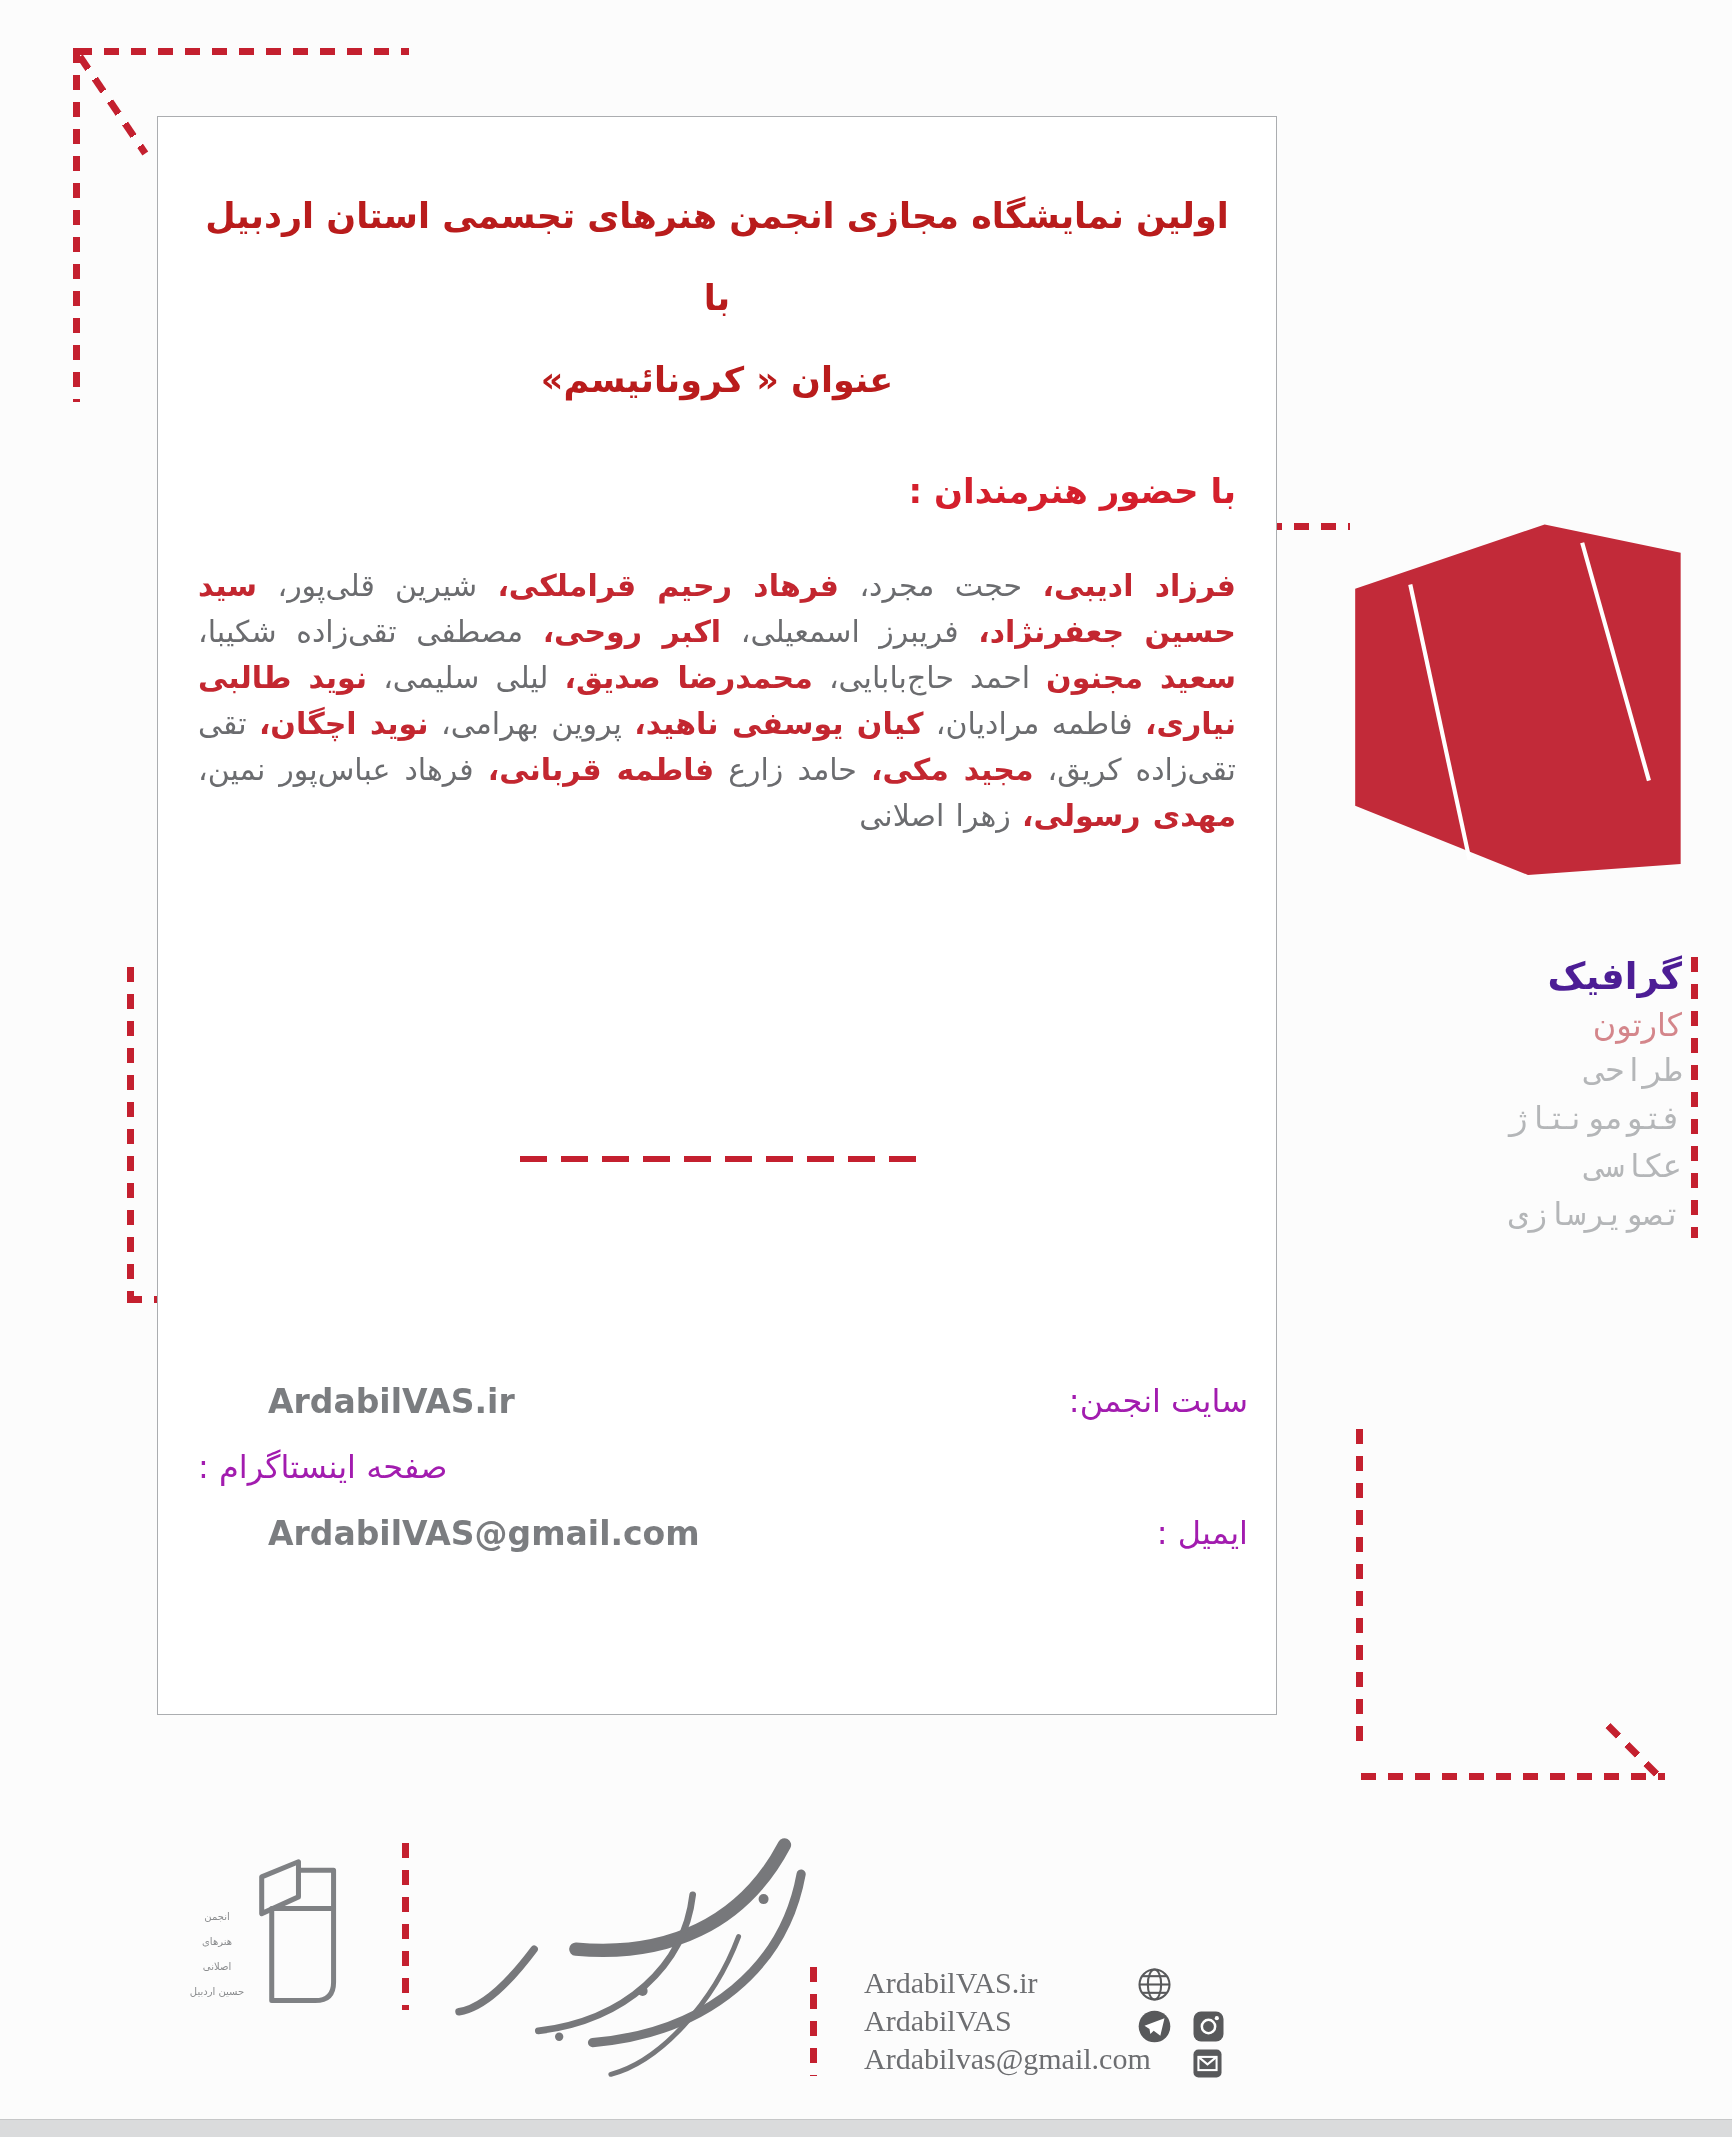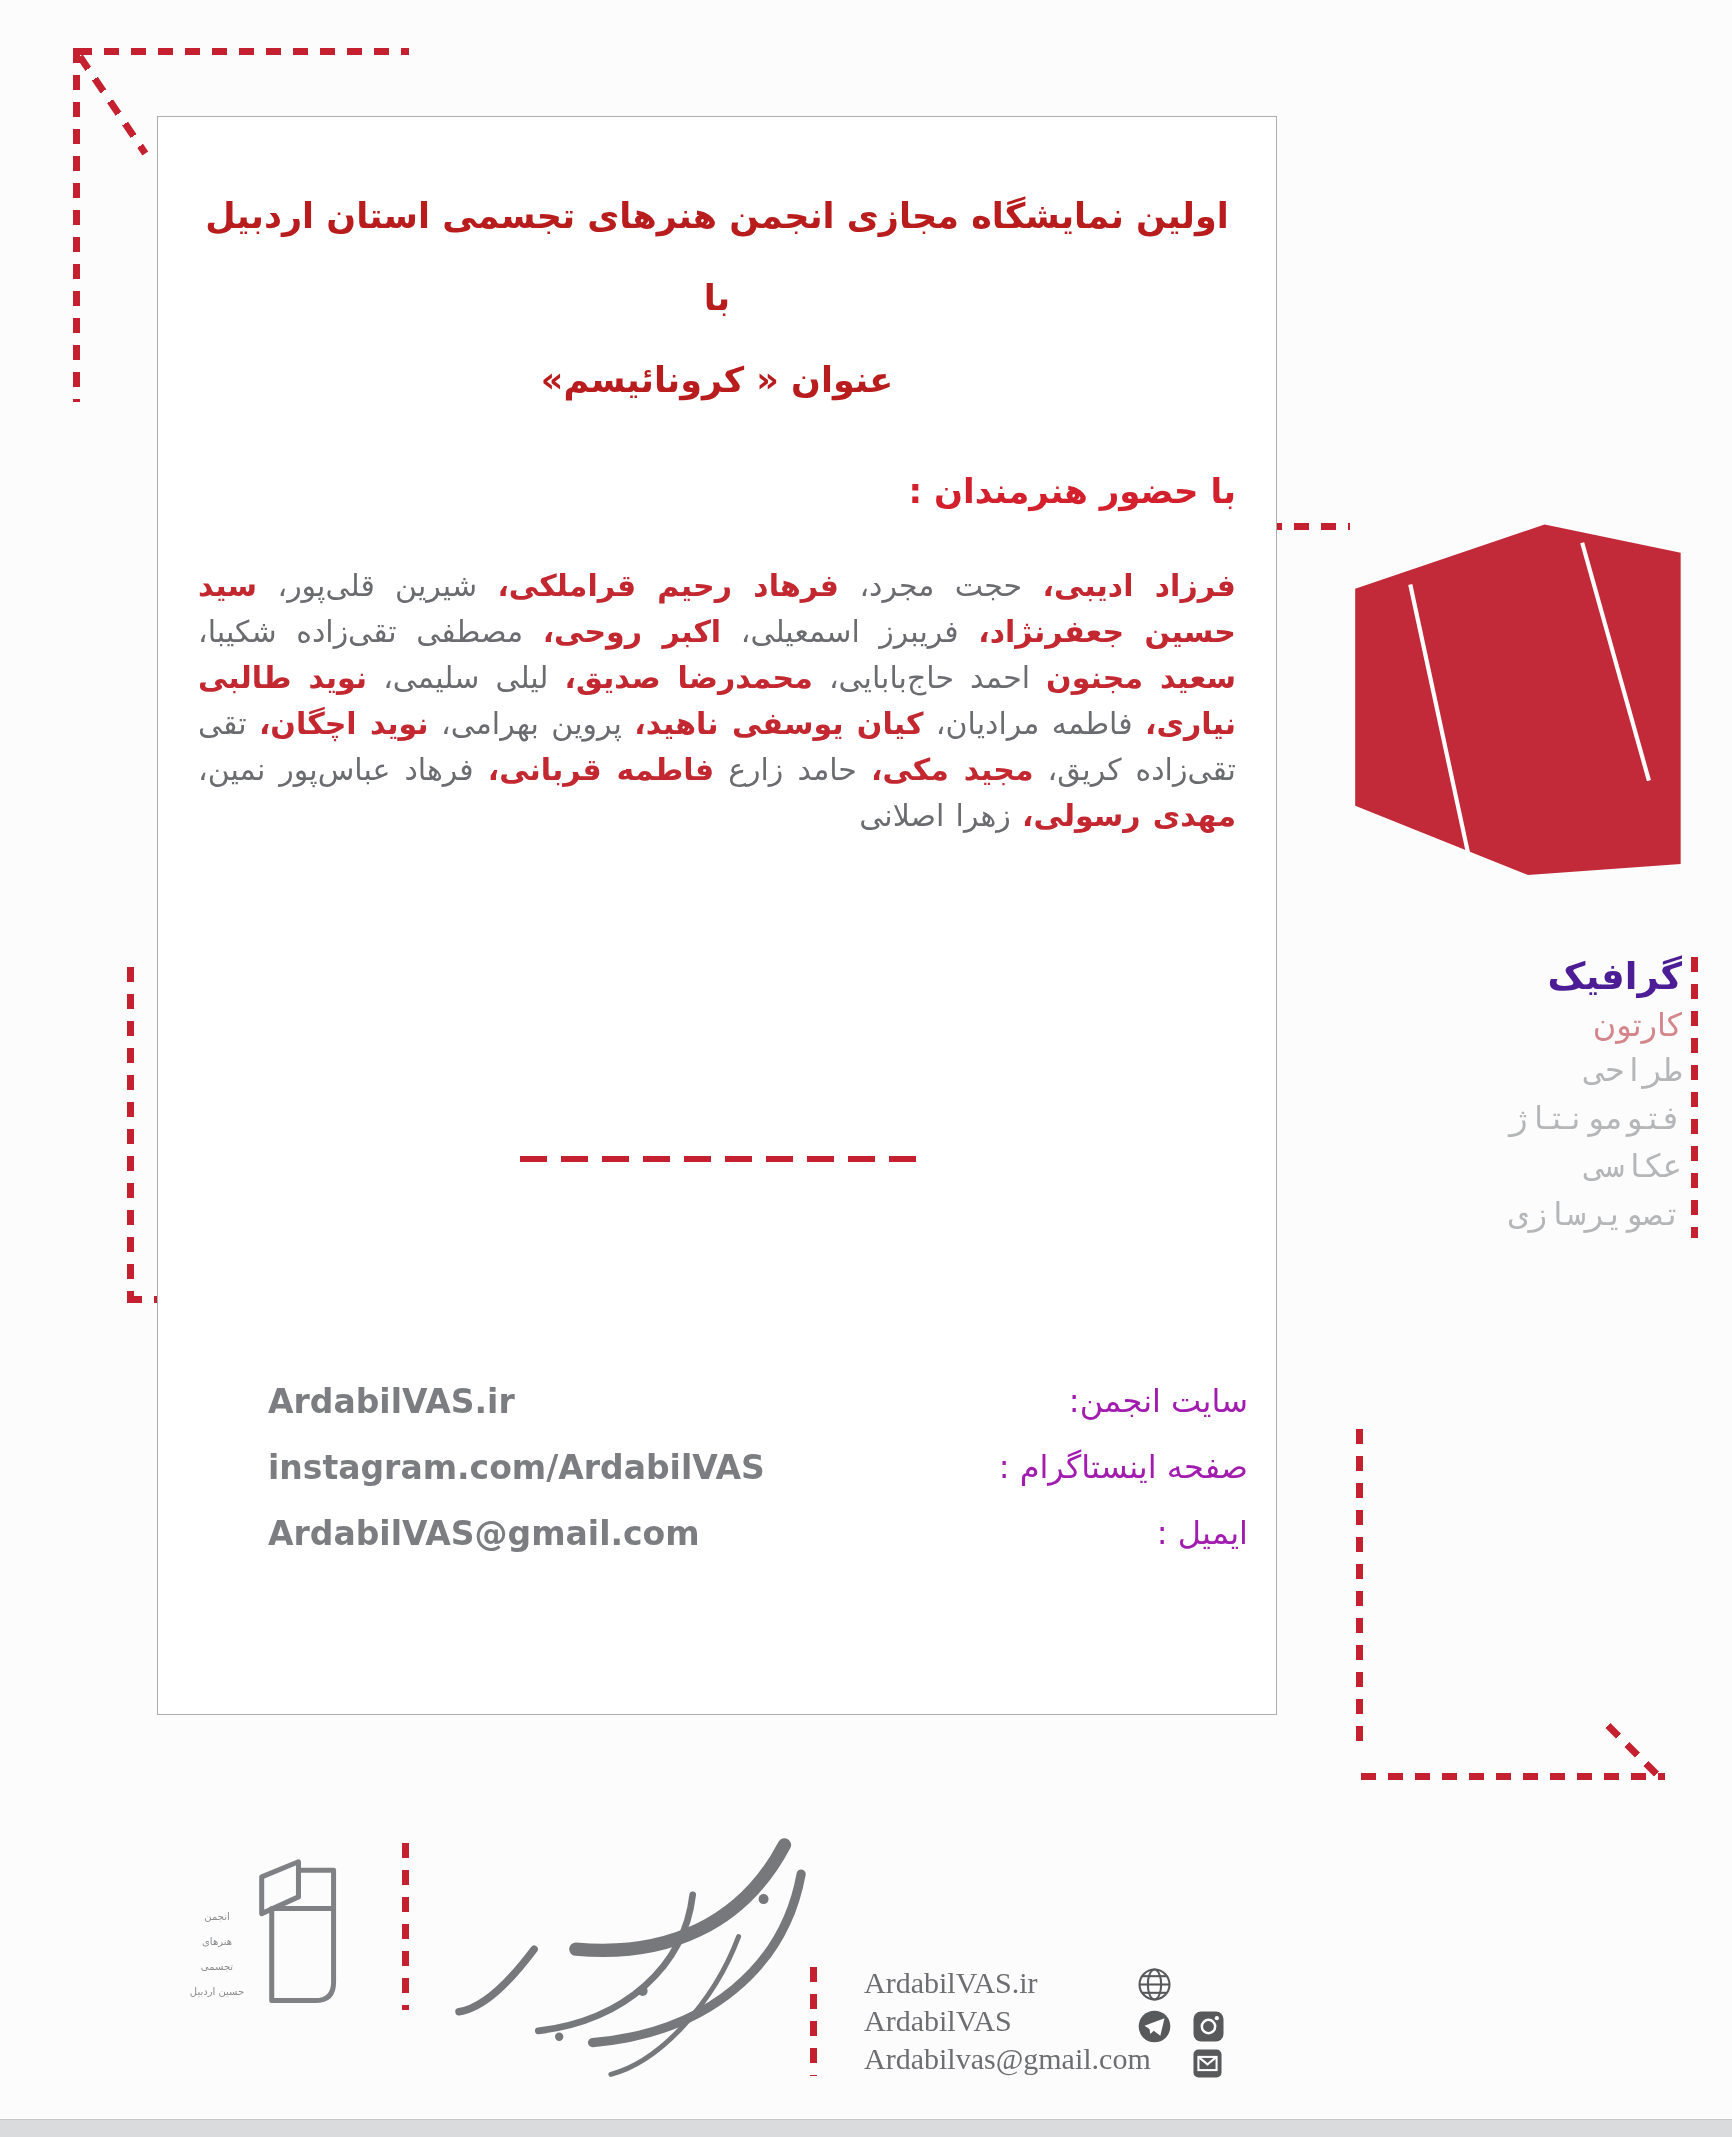--- a/index.html
+++ b/index.html
@@ -67,21 +67,20 @@
   <p class="artists"><span class="a-red">فرزاد ادیبی،</span> <span class="a-gray">حجت مجرد،</span> <span class="a-red">فرهاد رحیم قراملکی،</span> <span class="a-gray">شیرین قلی‌پور،</span> <span class="a-red">سید حسین جعفرنژاد،</span> <span class="a-gray">فریبرز اسمعیلی،</span> <span class="a-red">اکبر روحی،</span> <span class="a-gray">مصطفی تقی‌زاده شکیبا،</span> <span class="a-red">سعید مجنون</span> <span class="a-gray">احمد حاج‌بابایی،</span> <span class="a-red">محمدرضا صدیق،</span> <span class="a-gray">لیلی سلیمی،</span> <span class="a-red">نوید طالبی نیاری،</span> <span class="a-gray">فاطمه مرادیان،</span> <span class="a-red">کیان یوسفی ناهید،</span> <span class="a-gray">پروین بهرامی،</span> <span class="a-red">نوید اچگان،</span> <span class="a-gray">تقی تقی‌زاده کریق،</span> <span class="a-red">مجید مکی،</span> <span class="a-gray">حامد زارع</span> <span class="a-red">فاطمه قربانی،</span> <span class="a-gray">فرهاد عباس‌پور نمین،</span> <span class="a-red">مهدی رسولی،</span> <span class="a-gray">زهرا اصلانی</span> </p>
 
   <div class="mid-dash dash-long"></div>
 
   <div class="contacts">
       <div class="c-row">
         <span class="c-val">ArdabilVAS.ir</span>
         <span class="c-label">سایت انجمن:</span>
       </div>
       <div class="c-row">
-        <span class="c-val">instagram.com/ArdabilVAS</span>
         <span class="c-label">صفحه اینستاگرام :</span>
       </div>
       <div class="c-row">
         <span class="c-val">ArdabilVAS@gmail.com</span>
         <span class="c-label">ایمیل :</span>
       </div>
     </div>
 </div>
 
 <svg class="abs" style="left:1346px;top:516px;" width="338" height="364" viewBox="0 0 405 436">
@@ -96,21 +95,21 @@
     <div class="cat cat-light">طراحی</div>
     <div class="cat cat-light">فتومونتاژ</div>
     <div class="cat cat-light">عکاسی</div>
     <div class="cat cat-light">تصویرسازی</div>
   </div>
 <div class="abs dash-v" style="right:34px;top:957px;width:6.7px;height:281px;"></div>
 
 <div class="abs logo-caption">
     <div>انجمن</div>
     <div>هنرهای</div>
-    <div>تجسمی</div>
+    <div>اصلانی</div>
     <div>حسین اردبیل</div>
   </div>
 
 <svg class="abs" style="left:250px;top:1855px;" width="117" height="159" viewBox="0 0 140 190">
   <g fill="none" stroke="#7f8184" stroke-width="6" stroke-linejoin="round">
     <path d="M14 70 L14 26 L58 8 L58 50 Z"></path>
     <path d="M58 18 L100 18 L100 64"></path>
     <path d="M26 64 L100 64 L100 152 Q100 174 78 174 L26 174 Z"></path>
   </g>
 </svg>

